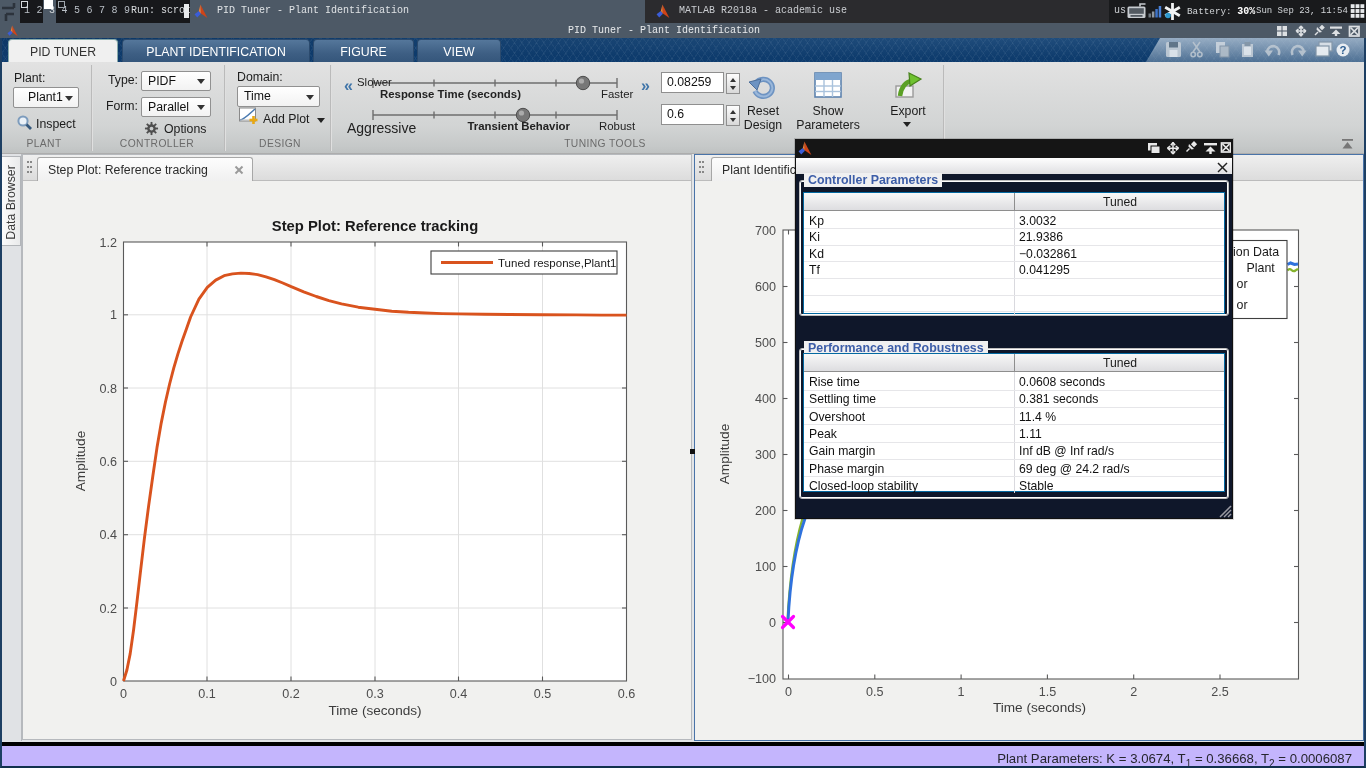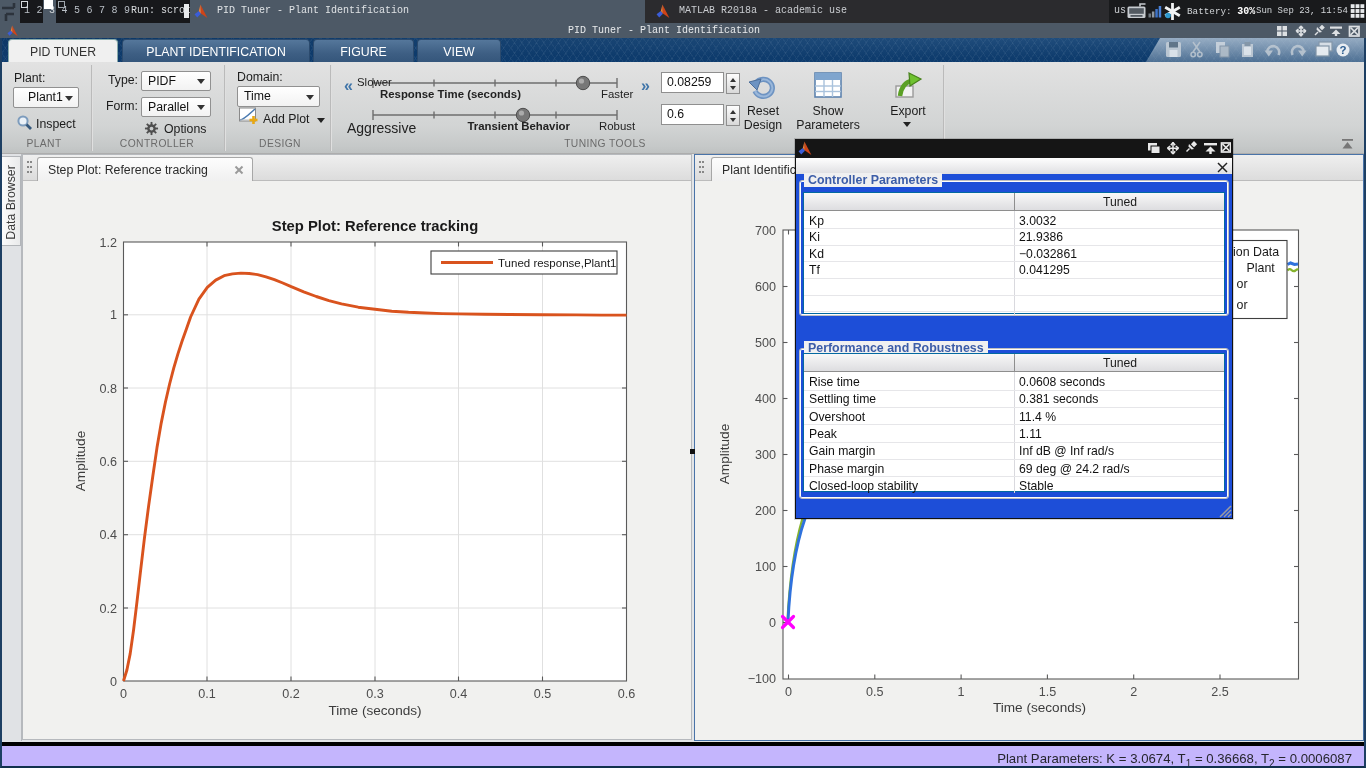--- a/index.html
+++ b/index.html
@@ -23,21 +23,21 @@
 .spinbtn i{position:absolute;left:3px;width:0;height:0;border-left:3.5px solid rgba(0,0,0,0);border-right:3.5px solid rgba(0,0,0,0)}
 .btnlab{position:absolute;text-align:center;font-size:12.3px;color:#1c1c1c;line-height:13.5px}
 #main{position:absolute;left:0;top:154px;width:1366px;height:588px;background:#e3e5e7}
 #dbstrip{position:absolute;left:0;top:154px;width:22px;height:587px;background:#e0e2e5;border-right:1px solid #b6b9bd}
 #dbbtn{position:absolute;left:1px;top:2px;width:20px;height:90px;background:linear-gradient(90deg,#fbfbfb,#e9eaeb);border:1px solid #b2b5b9}
 #dbtxt{position:absolute;left:-36px;top:38px;width:90px;height:15px;line-height:15px;transform:rotate(-90deg);font-size:12.3px;color:#3a3a3a;text-align:center}
 .panel{position:absolute;background:#f1f1ef}
 .ptabbar{position:absolute;left:0;top:0;width:100%;height:26px;background:linear-gradient(#efefef,#dcdcdc);border-bottom:1px solid #bcbcbc}
 .ptab{position:absolute;top:2px;height:24px;background:linear-gradient(#fdfdfd,#f0f0f0);border:1px solid #a7a7a7;border-bottom:none;border-radius:3px 3px 0 0;font-size:12.3px;color:#2b2b2b;line-height:24px;padding:0 10px}
 .dots{position:absolute;left:4px;top:5px;width:6px;height:15px;background:radial-gradient(circle 1px at 1px 2px,#888 99%,rgba(0,0,0,0)) 0 0/3px 5px}
-#dialog{position:absolute;left:795px;top:139px;width:438px;height:380px;background:#1d4ed8;border:1px solid #111;box-shadow:0 0 0 1px rgba(0,0,0,.15)}
+#dialog{position:absolute;left:795px;top:139px;width:438px;height:380px;background:#0f172a;border:1px solid #111;box-shadow:0 0 0 1px rgba(0,0,0,.15)}
 #dlgtitle{position:absolute;left:-1px;top:-1px;width:438px;height:19px;background:#151515}
 #dlgstrip{position:absolute;left:0px;top:18px;width:436px;height:16px;background:linear-gradient(#fefefe,#dfdfe2)}
 .grp{position:absolute;border:1px solid #bfbfbf;border-radius:3px;box-shadow:inset 0 0 0 1px #fdfdfd}
 .grplab{position:absolute;background:#f0f0f1;color:#3c5da8;font-weight:bold;font-size:12.4px;padding:0 4px}
 .tbl{position:absolute;background:#fff;border:1px solid #0369a1}
 .thead{position:absolute;left:0;top:0;width:100%;height:18px;background:linear-gradient(#f8f8f8,#dddde0);border-bottom:1px solid #8e8e8e;font-size:12.2px;color:#1a1a1a;text-align:center}
 .tcell{position:absolute;font-size:12.2px;color:#111;white-space:pre}
 .rline{position:absolute;left:0;width:100%;height:1px;background:#e6e6e9}
 .cline{position:absolute;top:0;width:1px;height:100%;background:#d9d9de}
 #statusbar{position:absolute;left:0;top:742px;width:1366px;height:24px;background:#c4b5fd;border-top:4px solid #000000;font-size:13.2px;color:#26262e}

